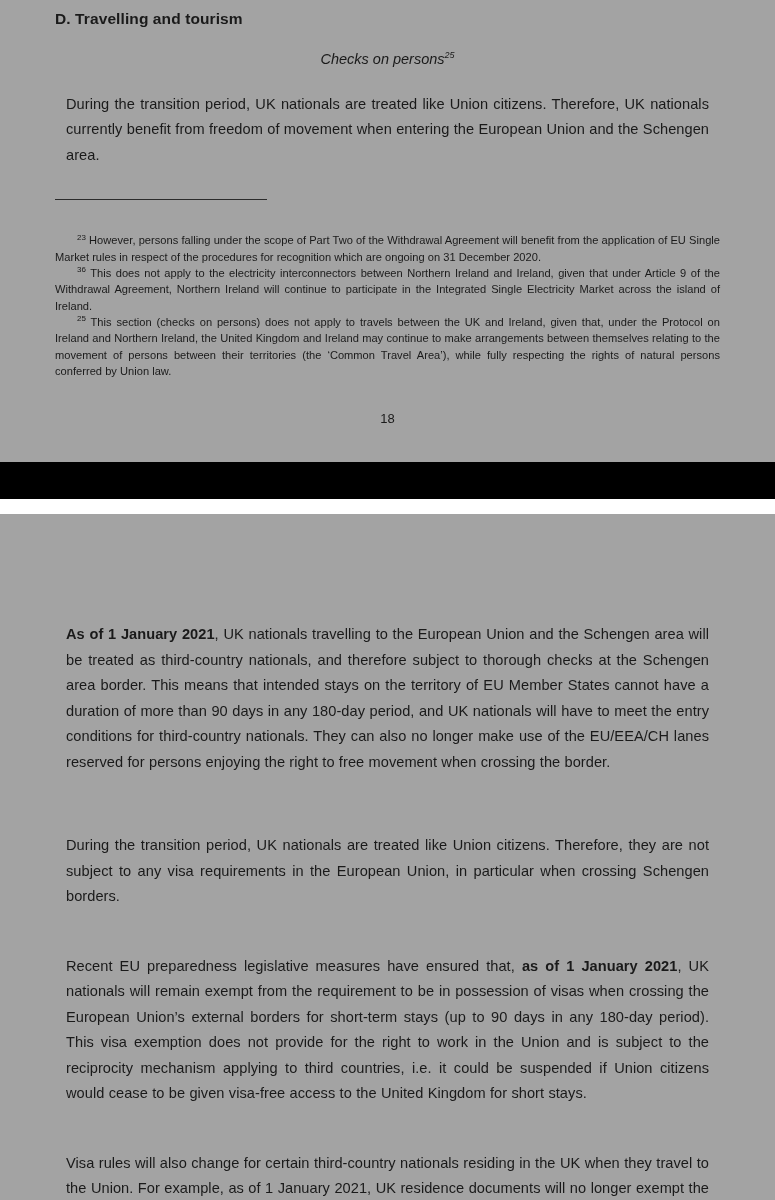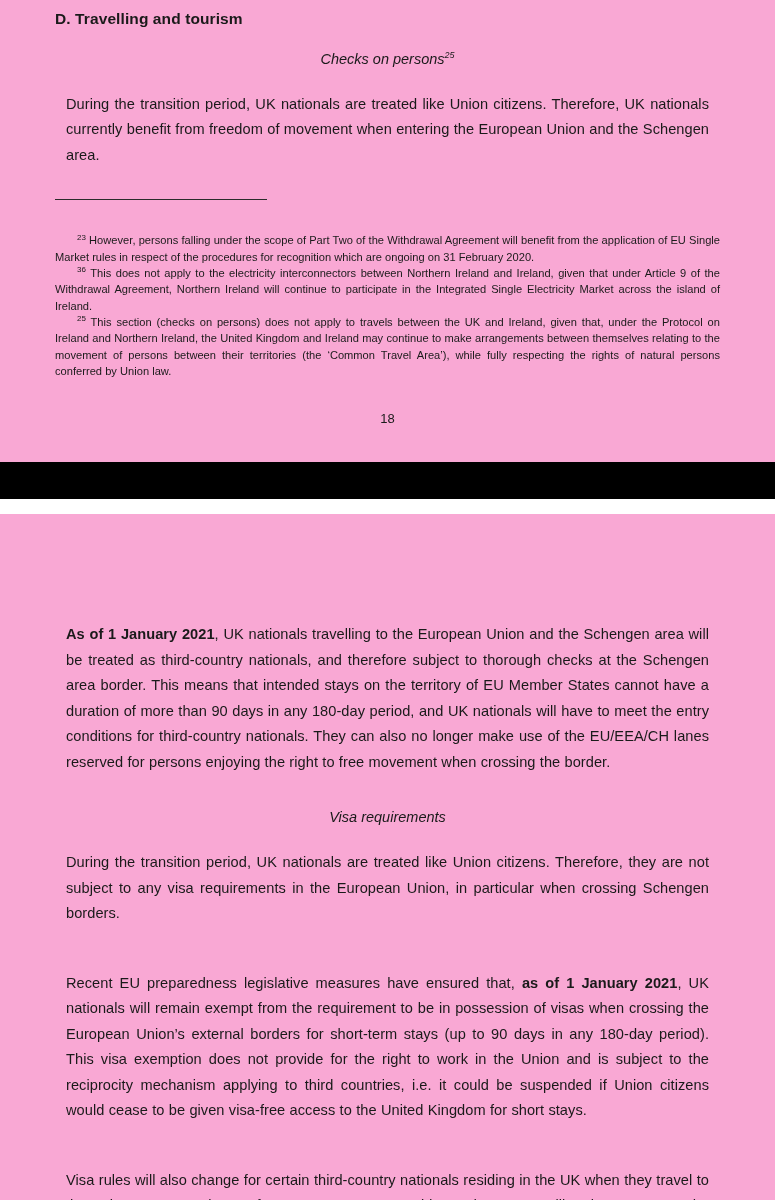--- a/index.html
+++ b/index.html
@@ -22,21 +22,21 @@
     width: 775px;
     height: 1200px;
     background: #ffffff;
   }
 
   
   .page {
     position: absolute;
     left: 0;
     width: 775px;
-    background: #f9a8d4;
+    background: #a3a3a3;
     box-sizing: border-box;
     padding: 0 45px;
   }
   .page-top  { top: 0;   height: 462px; }
   .page-bottom { top: 514px; height: 701px; }
 
   .page-band {
     position: absolute;
     left: 0;
     top: 462px;
@@ -133,21 +133,21 @@
 
       <p class="body">During the transition period, UK nationals are treated like Union citizens. Therefore, UK nationals currently benefit from freedom of movement when entering the European Union and the Schengen area.</p>
 
       <div style="height:20px"></div>
 
       <div class="footnote-rule"></div>
 
       <div style="height:32px"></div>
 
       <div class="footnotes">
-        <p><sup>23</sup> <span>However, persons falling under the scope of Part Two of the Withdrawal Agreement will benefit from the application of EU Single Market rules in respect of the procedures for recognition which are ongoing on 31 February 2020.</span></p>
+        <p><sup>23</sup> <span>However, persons falling under the scope of Part Two of the Withdrawal Agreement will benefit from the application of EU Single Market rules in respect of the procedures for recognition which are ongoing on 31 December 2020.</span></p>
         <p><sup>36</sup> <span>This does not apply to the electricity interconnectors between Northern Ireland and Ireland, given that under Article 9 of the Withdrawal Agreement, Northern Ireland will continue to participate in the Integrated Single Electricity Market across the island of Ireland.</span></p>
         <p><sup>25</sup> <span>This section (checks on persons) does not apply to travels between the UK and Ireland, given that, under the Protocol on Ireland and Northern Ireland, the United Kingdom and Ireland may continue to make arrangements between themselves relating to the movement of persons between their territories (the ‘Common Travel Area’), while fully respecting the rights of natural persons conferred by Union law.</span></p>
       </div>
 
       <div style="height:33px"></div>
 
       <div class="page-number">18</div>
 
     </div>
   </div>
@@ -156,21 +156,20 @@
 
   <div class="page page-bottom">
     <div class="col">
 
       <div style="height:97px"></div>
 
       <p class="body"><b>As of 1 January 2021</b><span>, UK nationals travelling to the European Union and the Schengen area will be treated as third-country nationals, and therefore subject to thorough checks at the Schengen area border. This means that intended stays on the territory of EU Member States cannot have a duration of more than 90 days in any 180-day period, and UK nationals will have to meet the entry conditions for third-country nationals. They can also no longer make use of the EU/EEA/CH lanes reserved for persons enjoying the right to free movement when crossing the border.</span></p>
 
       <div style="height:23px"></div>
 
-      <p class="subheading">Visa requirements</p>
 
       <div style="height:13px"></div>
 
       <p class="body">During the transition period, UK nationals are treated like Union citizens. Therefore, they are not subject to any visa requirements in the European Union, in particular when crossing Schengen borders.</p>
 
       <div style="height:22px"></div>
 
       <p class="body"><span>Recent EU preparedness legislative measures have ensured that, </span><b>as of 1 January 2021</b><span>, UK nationals will remain exempt from the requirement to be in possession of visas when crossing the European Union’s external borders for short-term stays (up to 90 days in any 180-day period). This visa exemption does not provide for the right to work in the Union and is subject to the reciprocity mechanism applying to third countries, i.e. it could be suspended if Union citizens would cease to be given visa-free access to the United Kingdom for short stays.</span></p>
 
       <div style="height:22px"></div>

